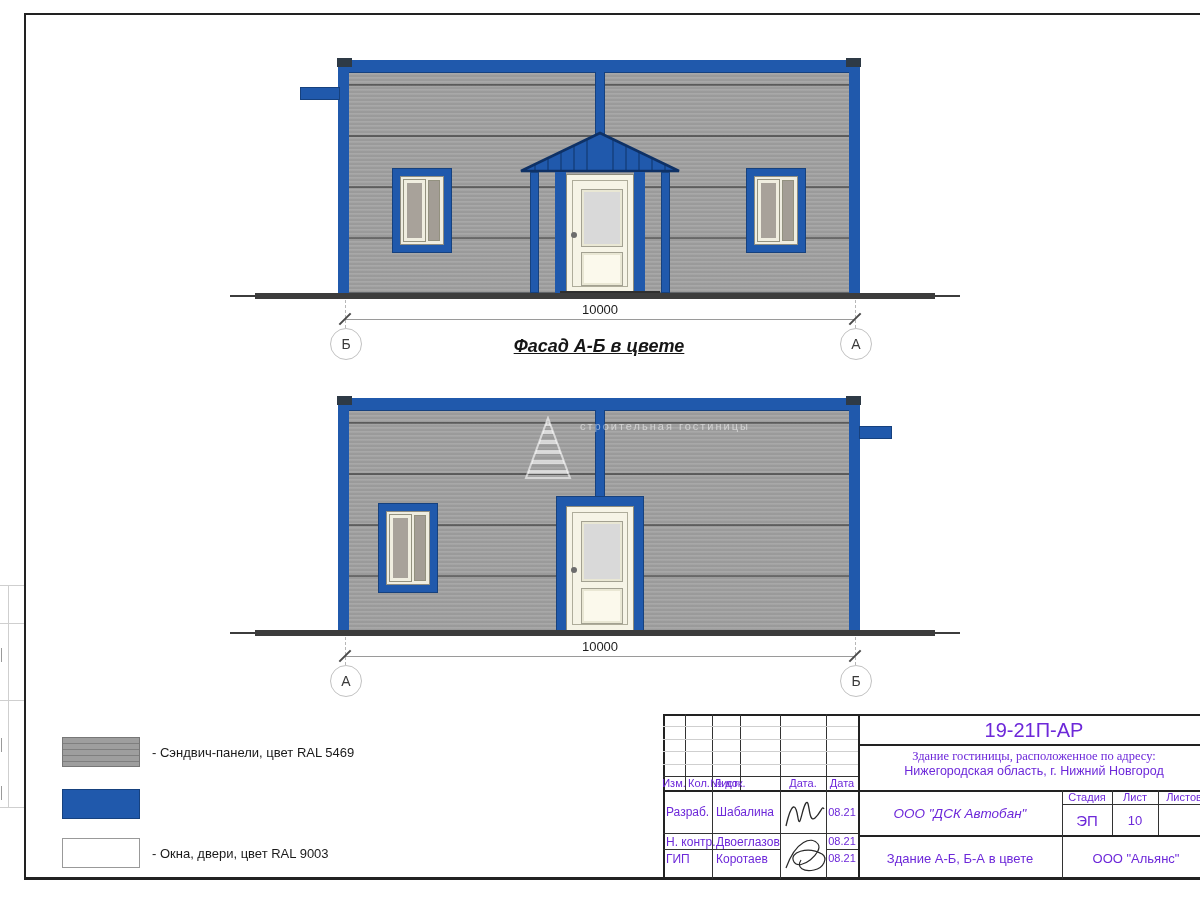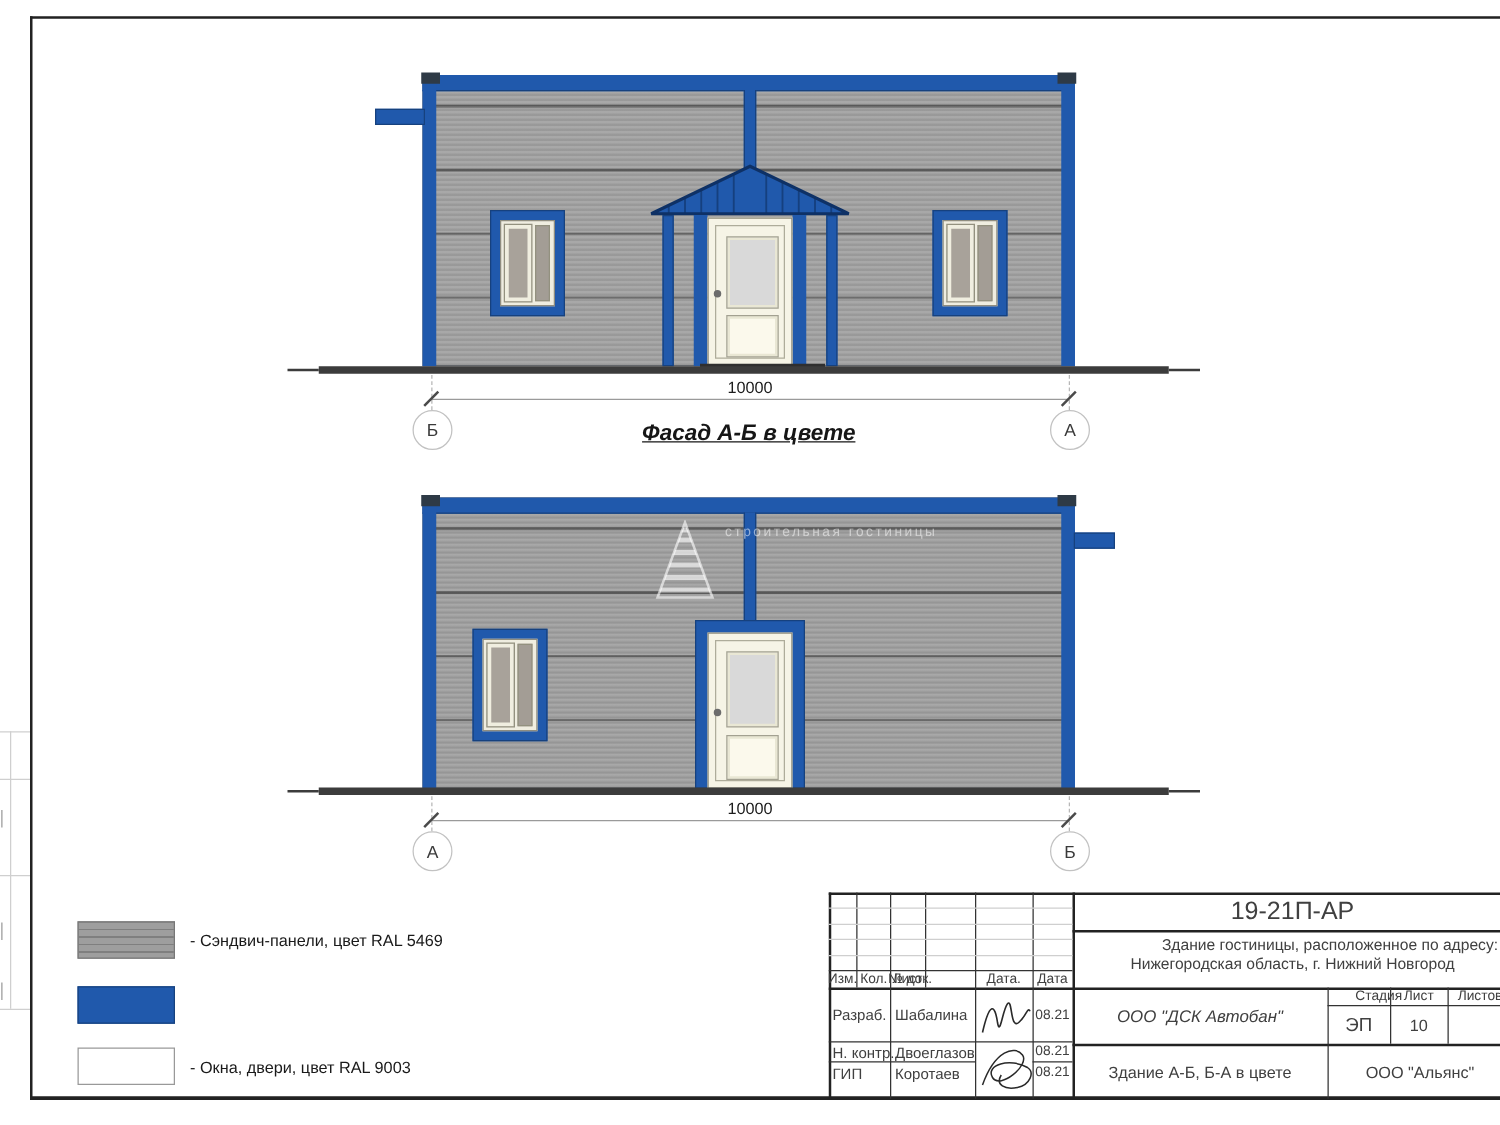--- a/index.html
+++ b/index.html
@@ -54,21 +54,21 @@
   .axis-circle{position:absolute;width:30px;height:30px;border-radius:50%;border:1px solid #c2c2c2;
     background:#fff;display:flex;align-items:center;justify-content:center;font-size:14px;color:#3a3a3a;}
 
   .wm{position:absolute;display:flex;align-items:flex-start;gap:8px;pointer-events:none;}
   .wm-name{font-size:31px;font-weight:bold;letter-spacing:3px;color:rgba(255,255,255,0.62);line-height:1;}
   .wm-sub{font-size:11px;letter-spacing:2px;color:rgba(255,255,255,0.52);margin-top:4px;}
 
   .legend-swatch{position:absolute;width:78px;height:30px;box-sizing:border-box;}
   .legend-label{position:absolute;font-size:13px;color:#1a1a1a;white-space:nowrap;}
 
-  .tb-txt{position:absolute;font-size:11px;color:#404040;white-space:nowrap;}
+  .tb-txt{position:absolute;font-size:11px;color:#6d28d9;white-space:nowrap;}
 </style>
 </head>
 <body>
 
 <div id="sheet">
 
   <div class="hline" style="left:24px;top:13px;width:1186px;"></div>
   <div class="vline" style="left:24px;top:13px;height:866px;"></div>
   <div class="hline" style="left:24px;top:877px;width:1186px;height:3px;"></div>
 
@@ -282,25 +282,25 @@
   <div class="tb-txt ctr" style="left:842px;top:858px;">08.21</div>
 
   <svg class="abs" style="left:783px;top:794px;" width="42" height="38" viewBox="0 0 42 38">
     <path d="M3 32 C9 6 13 10 15 24 C17 36 19 14 23 9 C27 4 25 30 32 24 C38 19 39 11 41 15" stroke="#2a2a2a" fill="none" stroke-width="1.3"></path>
   </svg>
   <svg class="abs" style="left:780px;top:830px;" width="50" height="46" viewBox="0 0 50 46">
     <path d="M6 38 C16 10 32 6 38 14 C44 22 20 42 14 32 C8 22 28 16 42 24 C48 28 44 38 34 40 C24 42 16 38 21 30" stroke="#2a2a2a" fill="none" stroke-width="1.2"></path>
   </svg>
 
   <div class="tb-txt ctr" style="left:1034px;top:730px;font-size:20px;">19-21П-АР</div>
-  <div class="tb-txt ctr" style="left:1064px;top:756px;font-size:12.5px;">Здание гостиницы, расположенное по адресу:</div>
+  <div class="tb-txt ctr" style="left:1034px;top:756px;font-size:12.5px;font-family:Liberation Serif, serif;">Здание гостиницы, расположенное по адресу:</div>
   <div class="tb-txt ctr" style="left:1034px;top:771px;font-size:12.5px;">Нижегородская область, г. Нижний Новгород</div>
   <div class="tb-txt ctr" style="left:960px;top:813px;font-size:13.5px;font-style:italic;">ООО "ДСК Автобан"</div>
   <div class="tb-txt ctr" style="left:960px;top:858px;font-size:13px;">Здание А-Б, Б-А в цвете</div>
-  <div class="tb-txt ctr" style="left:1087px;top:797px;margin-left:16px;">Стадия</div>
+  <div class="tb-txt ctr" style="left:1087px;top:797px;">Стадия</div>
   <div class="tb-txt ctr" style="left:1135px;top:797px;">Лист</div>
   <div class="tb-txt ctr" style="left:1184px;top:797px;">Листов</div>
   <div class="tb-txt ctr" style="left:1087px;top:820px;font-size:15px;">ЭП</div>
   <div class="tb-txt ctr" style="left:1135px;top:820px;font-size:13px;">10</div>
   <div class="tb-txt ctr" style="left:1184px;top:816px;font-size:16px;margin-left:46px;">18</div>
   <div class="tb-txt ctr" style="left:1136px;top:858px;font-size:13px;">ООО "Альянс"</div>
 
 </div>
 
 </body></html>

